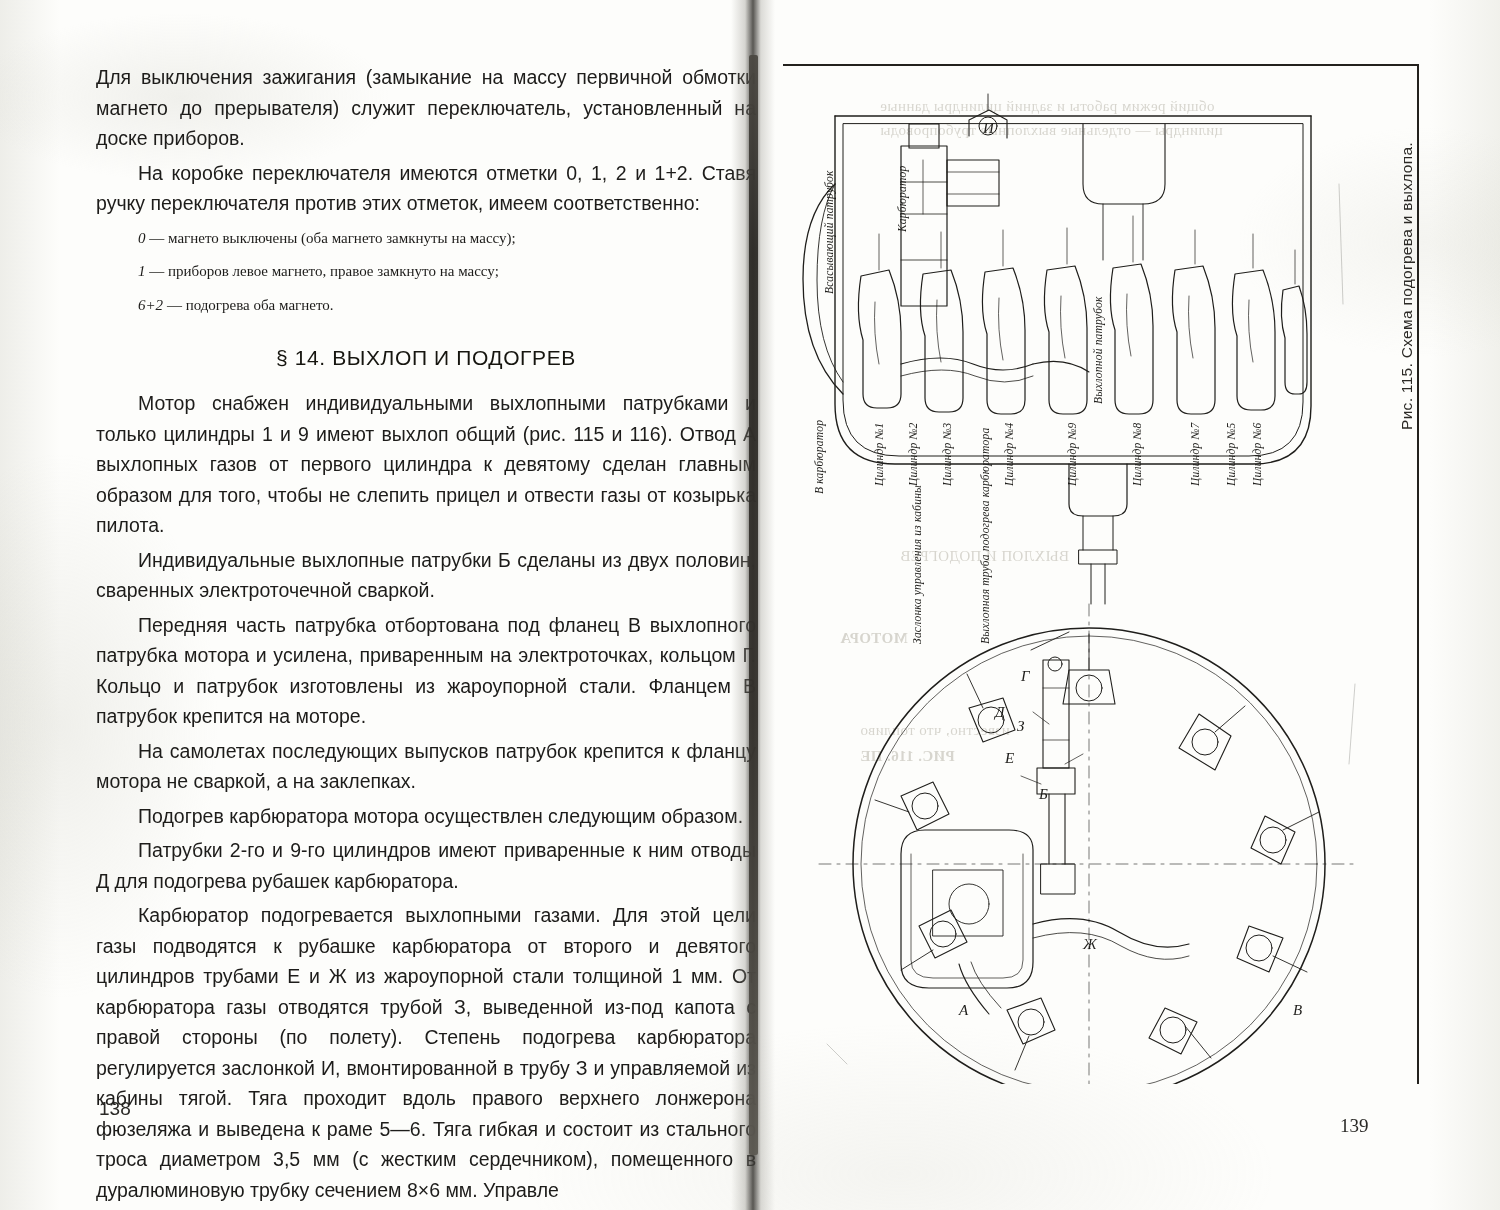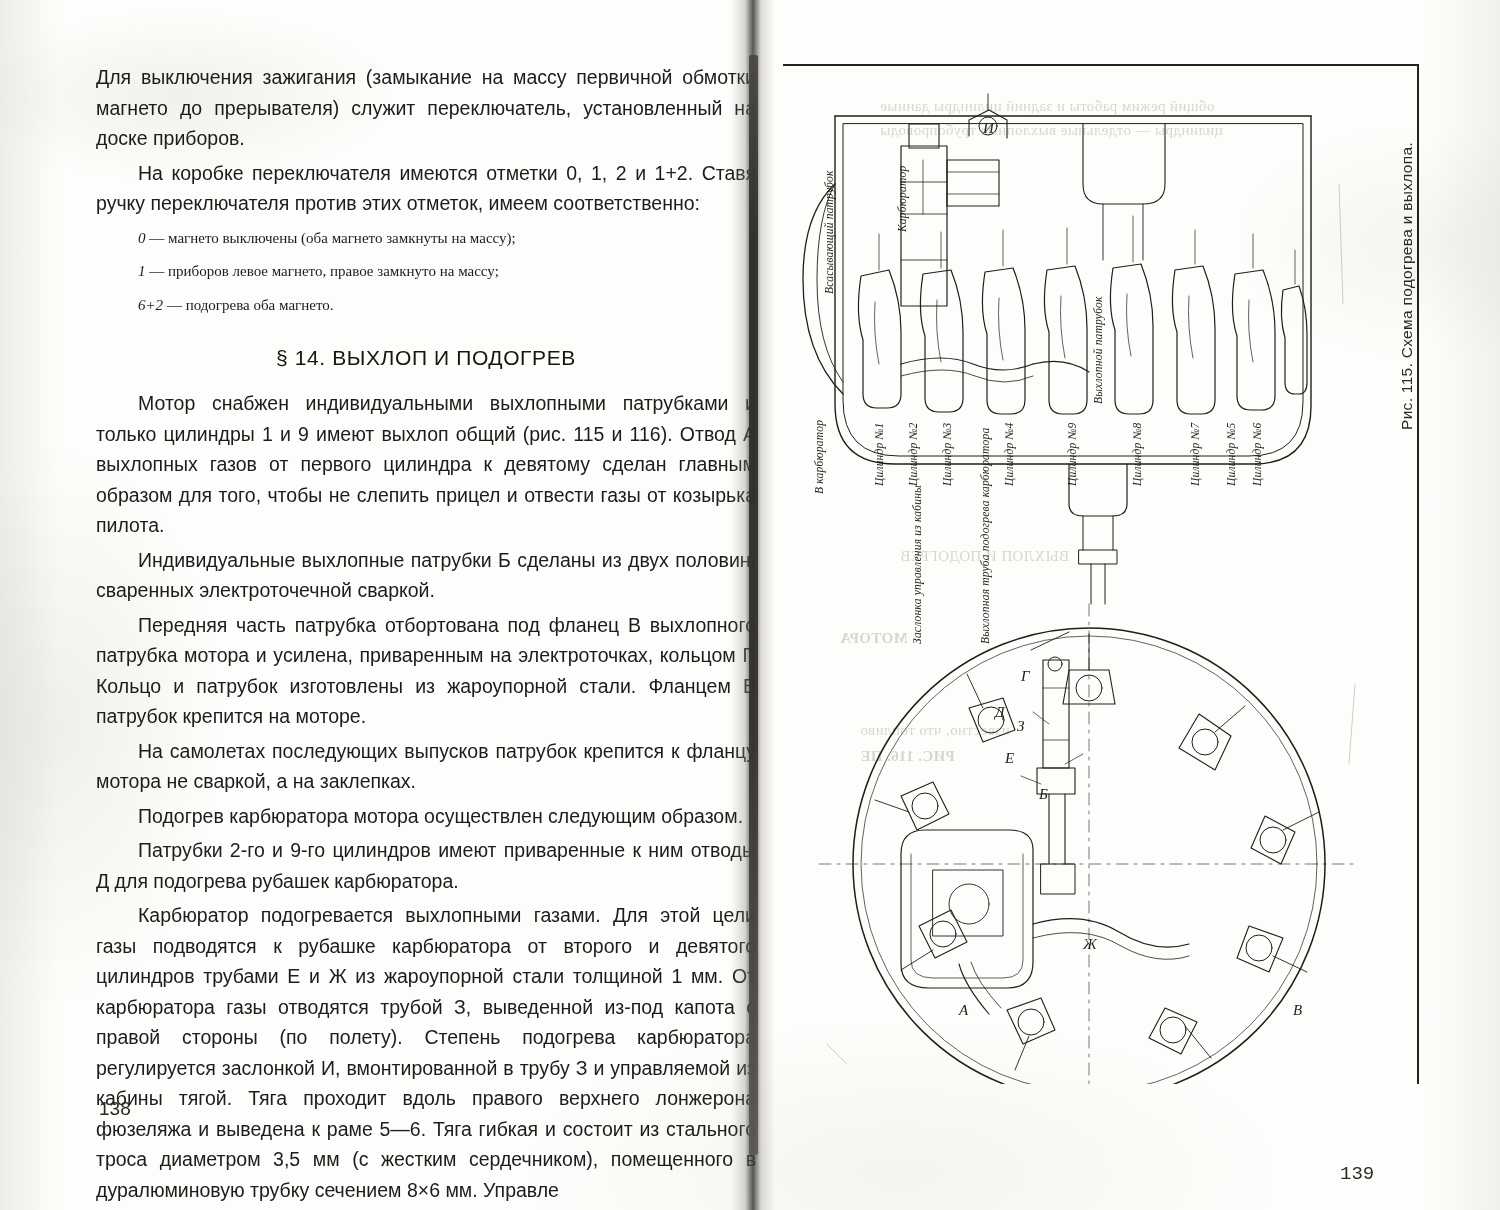--- a/index.html
+++ b/index.html
@@ -120,23 +120,22 @@
     top: 1098px;
     font-size: 19px;
     font-family: "Liberation Sans", sans-serif;
     color: #2a2926;
   }
   .folio-right {
     position: absolute;
     left: 1340px;
     top: 1115px;
     font-size: 19px;
-    font-family: Liberation Mono, monospace;
+    font-family: Liberation Serif, serif;
     color: #2a2926;
-    margin-top: 48px;
   }
 
   
   .fig-frame {
     position: absolute;
     left: 783px;
     top: 64px;
     width: 636px;
     height: 1020px;
   }

